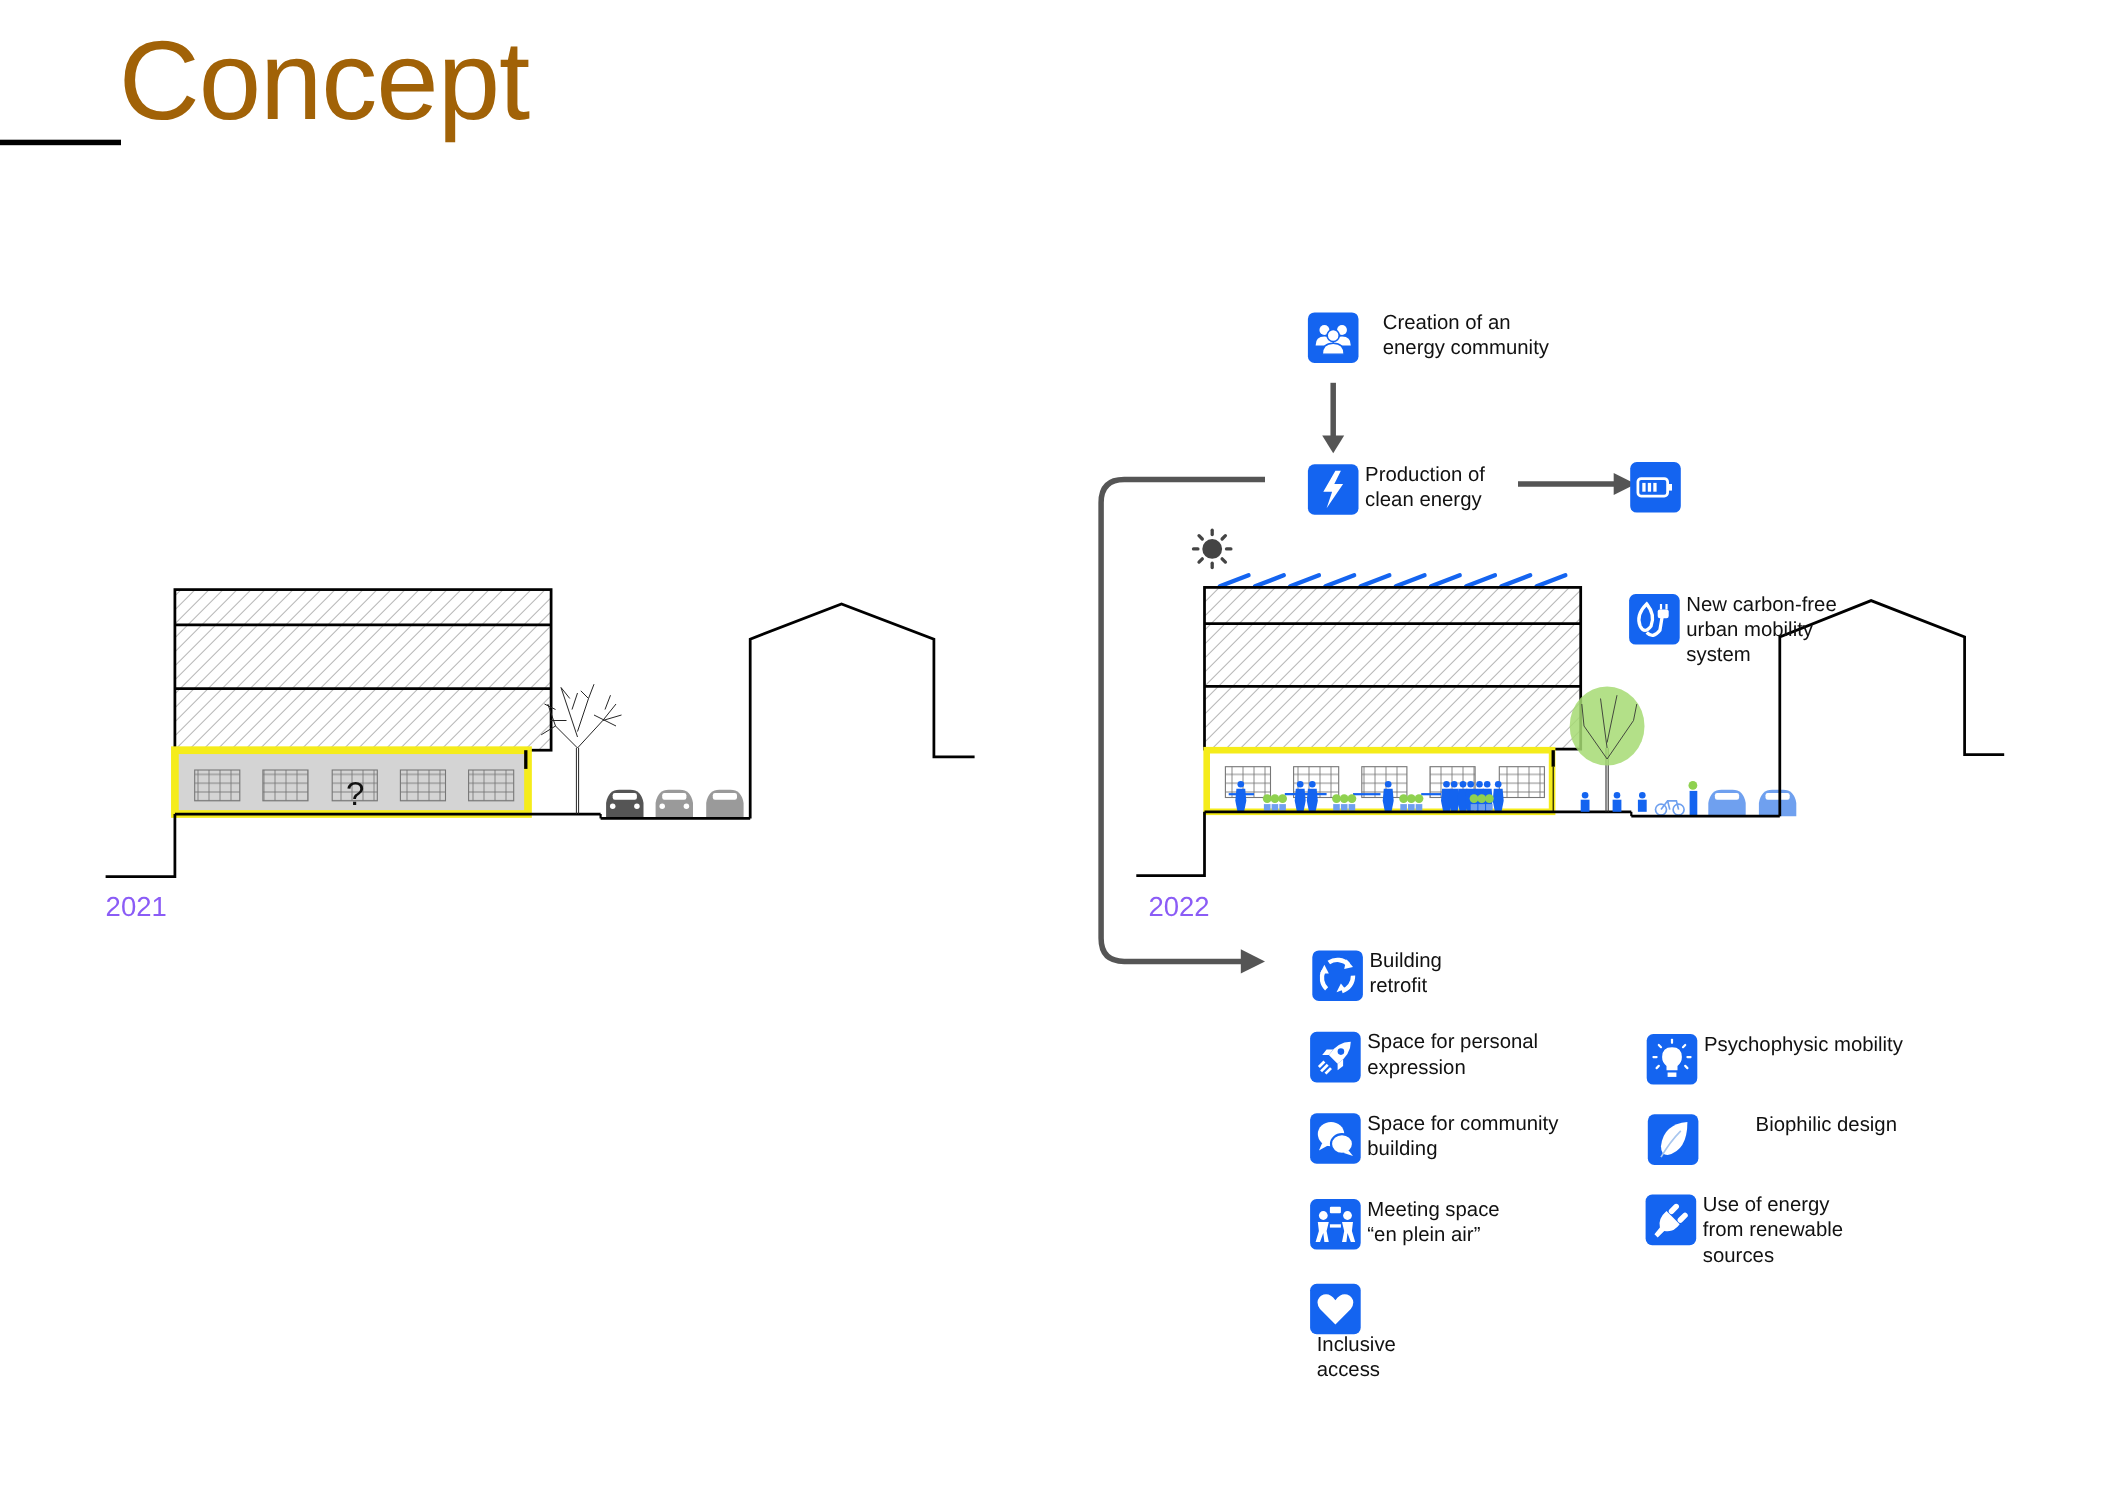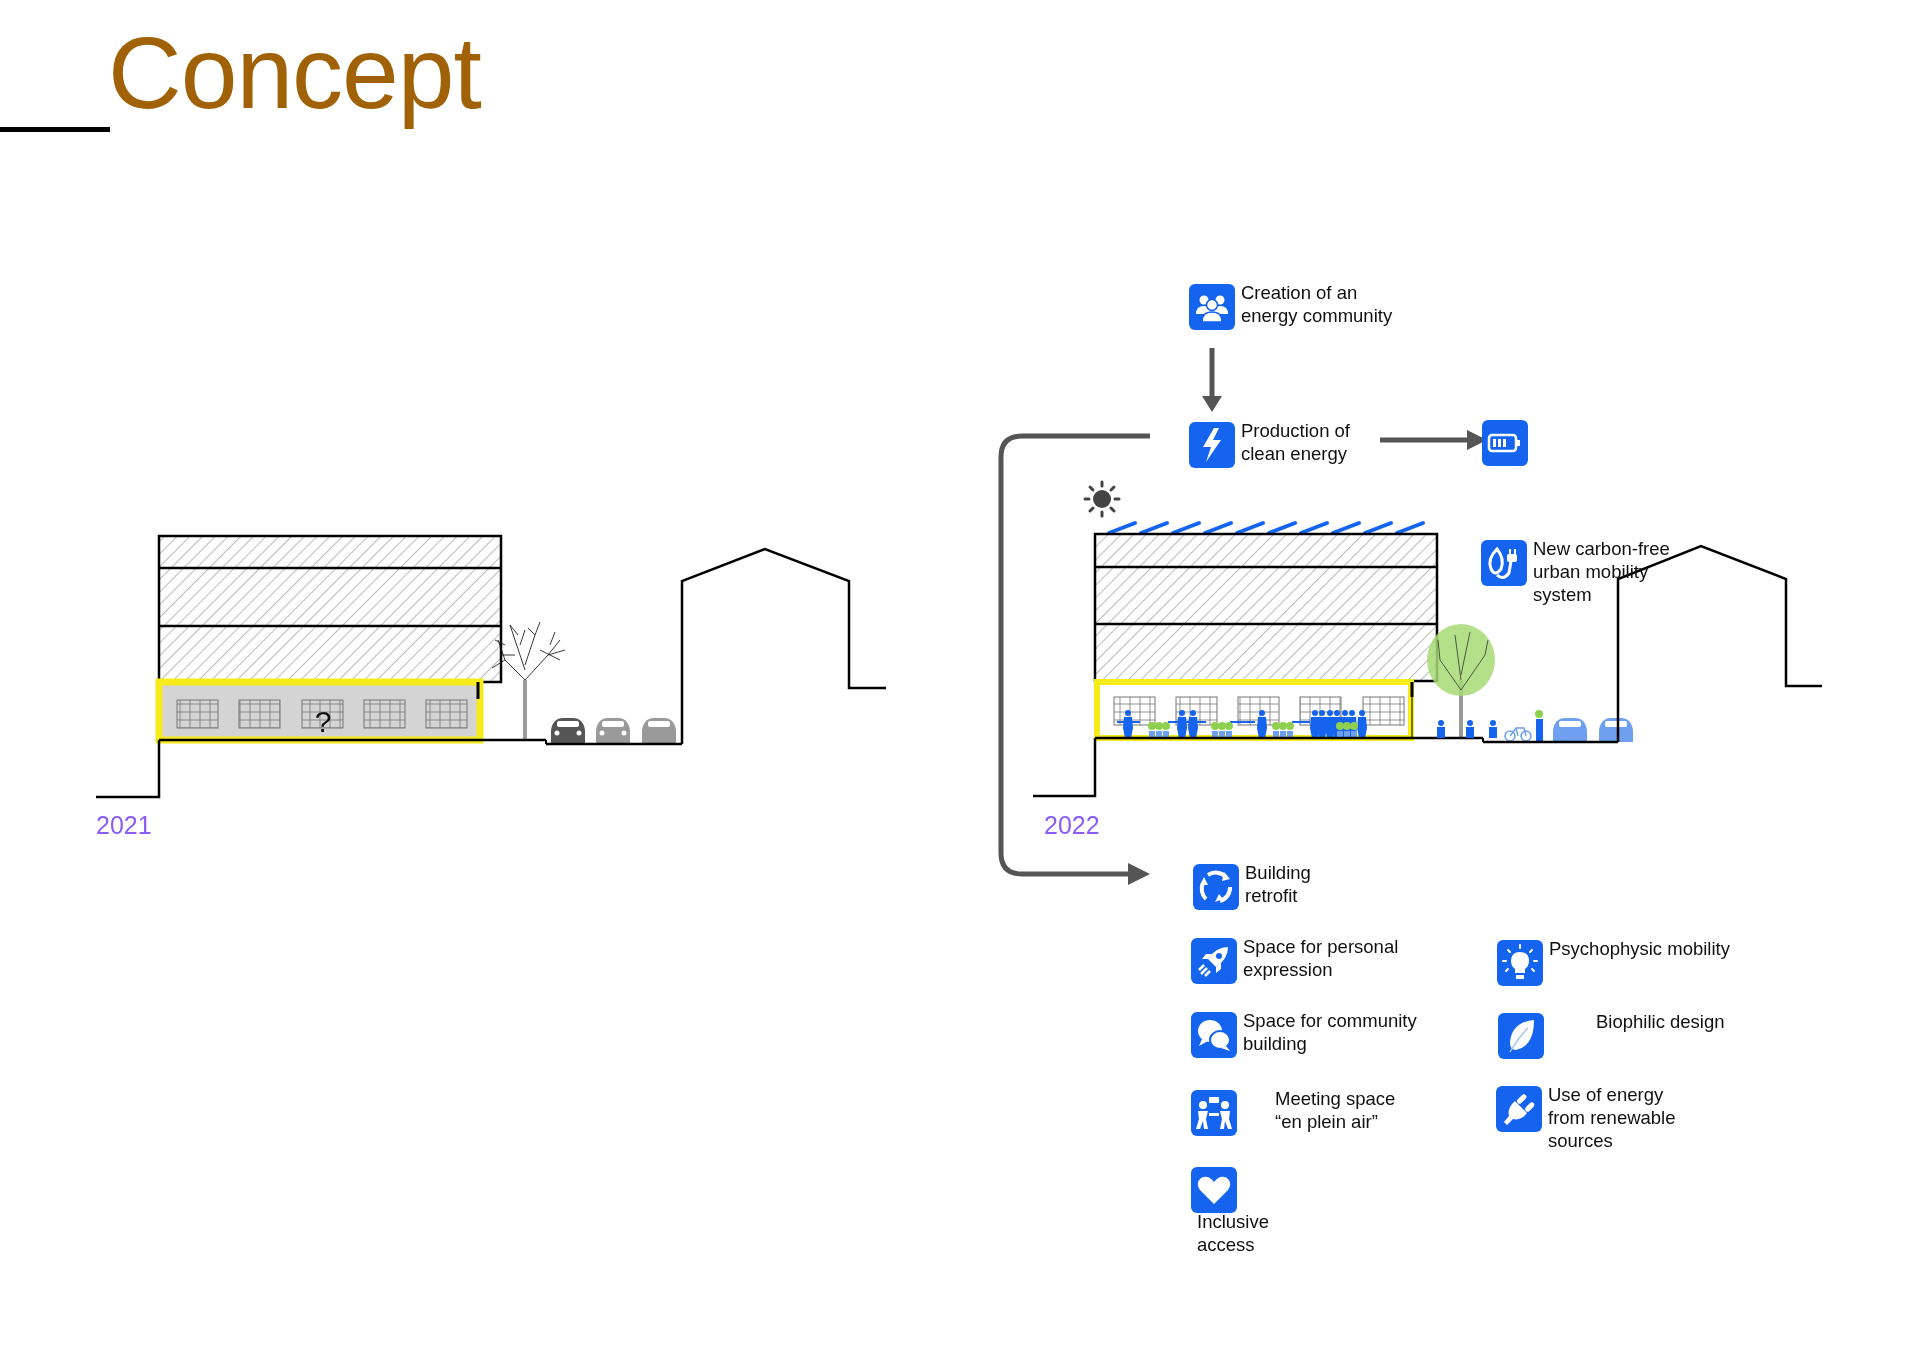--- a/index.html
+++ b/index.html
@@ -208,21 +208,21 @@
       <rect x="1605" y="721" width="22" height="6" rx="2" fill="#fff"></rect>
     </g>
   <line x1="1483" y1="738" x2="1483" y2="742" stroke="#000" stroke-width="2"></line>
   <line x1="1483" y1="742" x2="1618" y2="742" stroke="#000" stroke-width="2.5"></line>
   <path d="M1618,742 L1618,579 L1701,546 L1786,579 L1786,686 L1822,686" fill="none" stroke="#000" stroke-width="2.5"></path>
 </svg>
 
 <div class="year" style="left:96px;top:811px;">2021</div>
 <div class="year" style="left:1044px;top:811px;">2022</div>
 
-<div class="item" style="left:1189px;top:284px;">
+<div class="item" style="left:1189px;top:284px;gap:16px;">
   <div class="ibox">
     <svg width="34" height="30" viewBox="0 0 34 30">
         <circle cx="9" cy="8" r="4.5" fill="#fff"></circle>
         <circle cx="25" cy="8" r="4.5" fill="#fff"></circle>
         <path d="M1,22 Q1,14 9,14 Q17,14 17,22Z" fill="#fff"></path>
         <path d="M17,22 Q17,14 25,14 Q33,14 33,22Z" fill="#fff"></path>
         <circle cx="17" cy="13" r="5.5" fill="#fff" stroke="#1464f0" stroke-width="1.5"></circle>
         <path d="M7,30 Q7,20 17,20 Q27,20 27,30Z" fill="#fff" stroke="#1464f0" stroke-width="1.5"></path>
       </svg>
   </div>
@@ -298,21 +298,21 @@
     <svg width="36" height="36" viewBox="0 0 36 36">
         <ellipse cx="14" cy="14" rx="12" ry="11" fill="#fff"></ellipse>
         <path d="M6,22 L3,29 L12,24Z" fill="#fff"></path>
         <ellipse cx="24" cy="23" rx="10" ry="9" fill="#fff" stroke="#1464f0" stroke-width="2"></ellipse>
         <path d="M30,29 L34,34 L25,31Z" fill="#fff"></path>
       </svg>
   </div>
   <div class="ilabel">Space for community
 building</div>
 </div>
-<div class="item" style="left:1191px;top:1090px;gap:32px;">
+<div class="item" style="left:1191px;top:1090px;">
   <div class="ibox">
     <svg width="38" height="36" viewBox="0 0 38 36">
         <circle cx="8" cy="10" r="4" fill="#fff"></circle>
         <circle cx="30" cy="10" r="4" fill="#fff"></circle>
         <rect x="14" y="2" width="10" height="6" rx="1" fill="#fff"></rect>
         <path d="M3,16 L13,16 L11,24 L13,34 L9,34 L8,26 L5,34 L1,34 L4,24Z" fill="#fff"></path>
         <path d="M25,16 L35,16 L34,24 L37,34 L33,34 L30,26 L29,34 L25,34 L27,24Z" fill="#fff"></path>
         <rect x="14" y="18" width="10" height="3" fill="#fff"></rect>
       </svg>
   </div>

